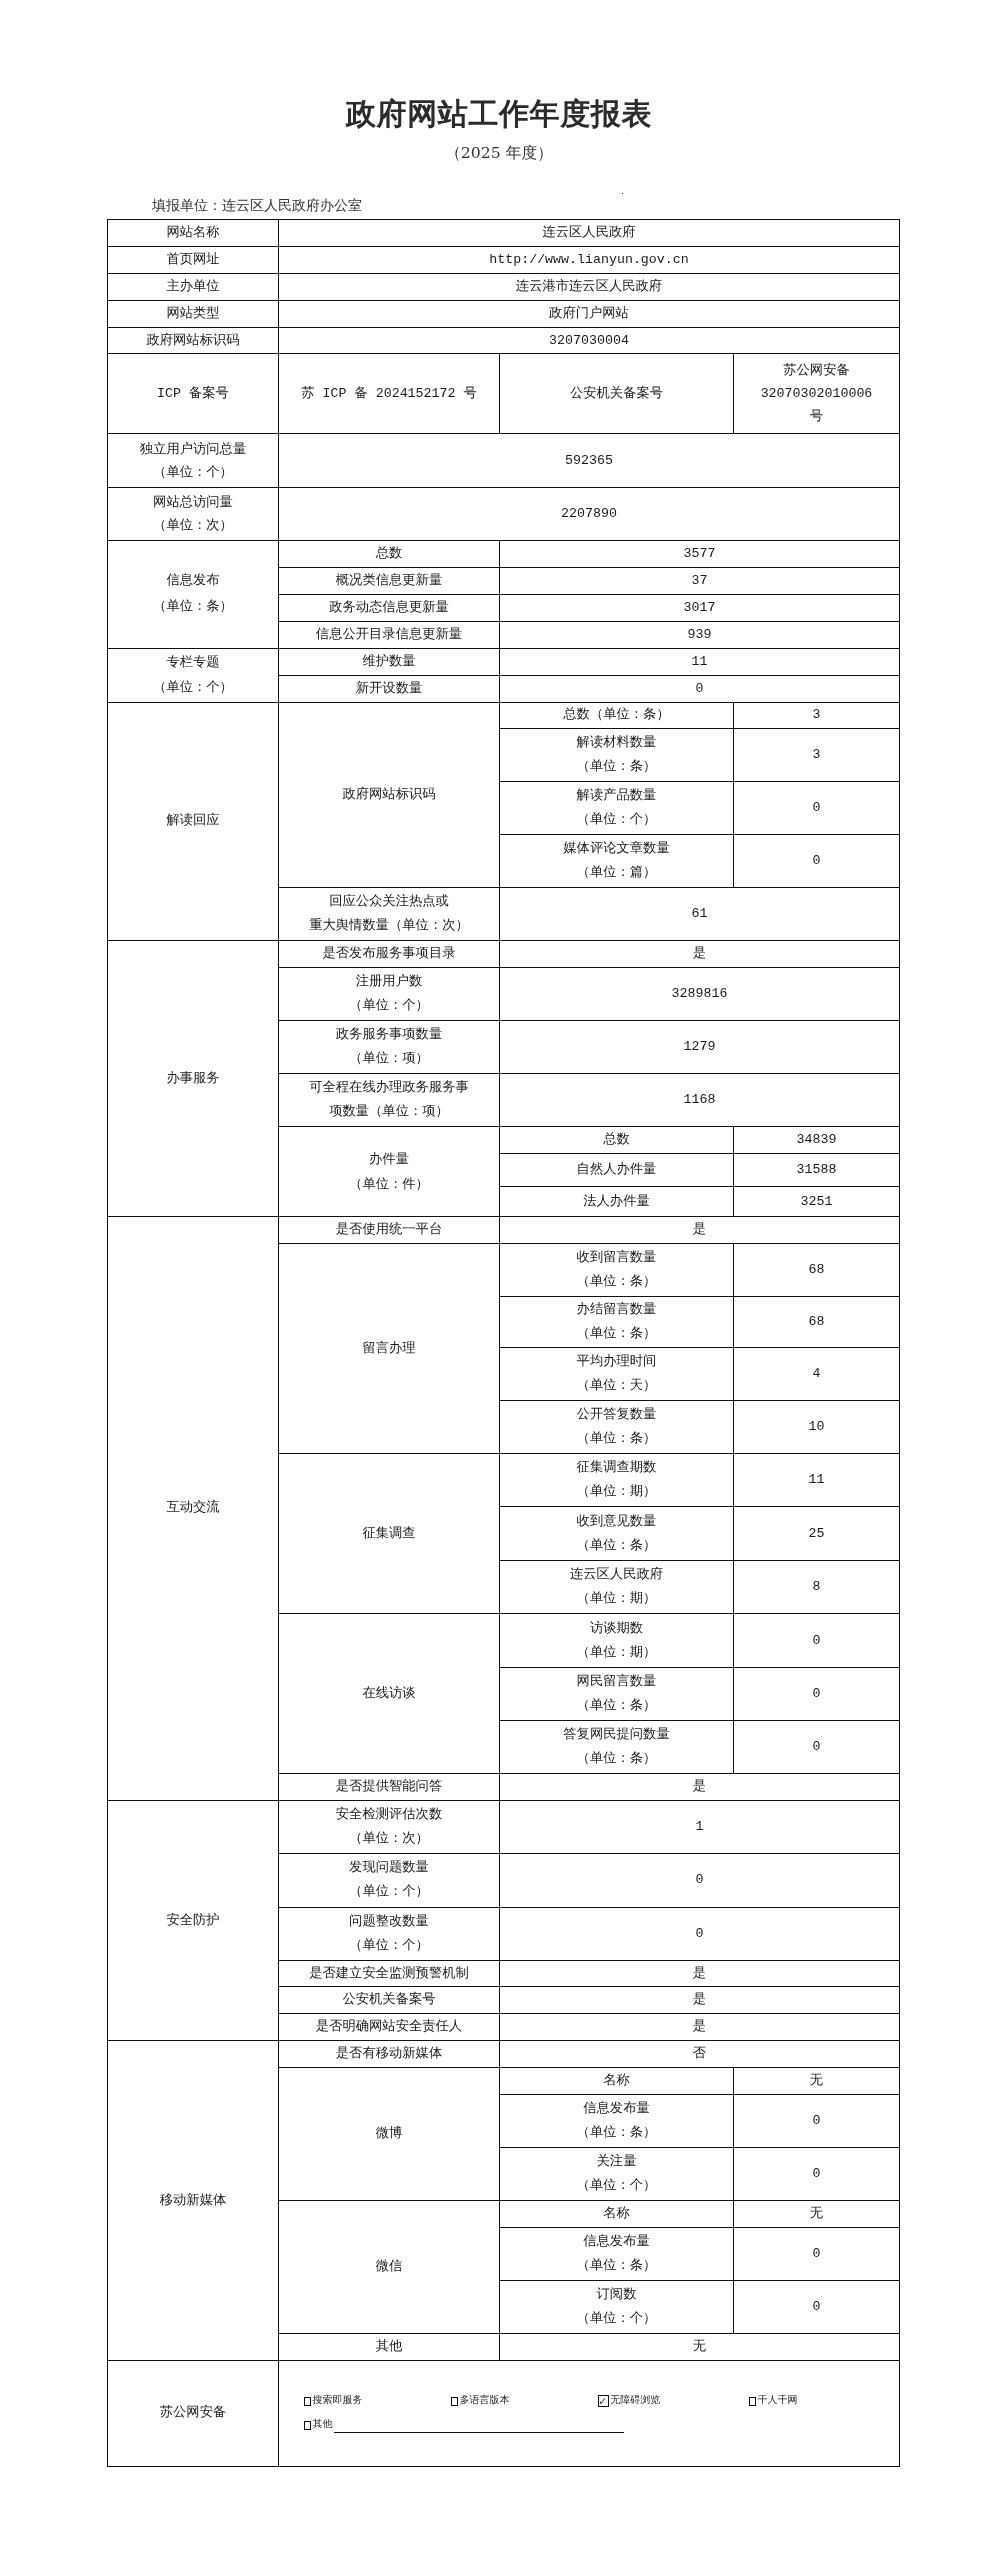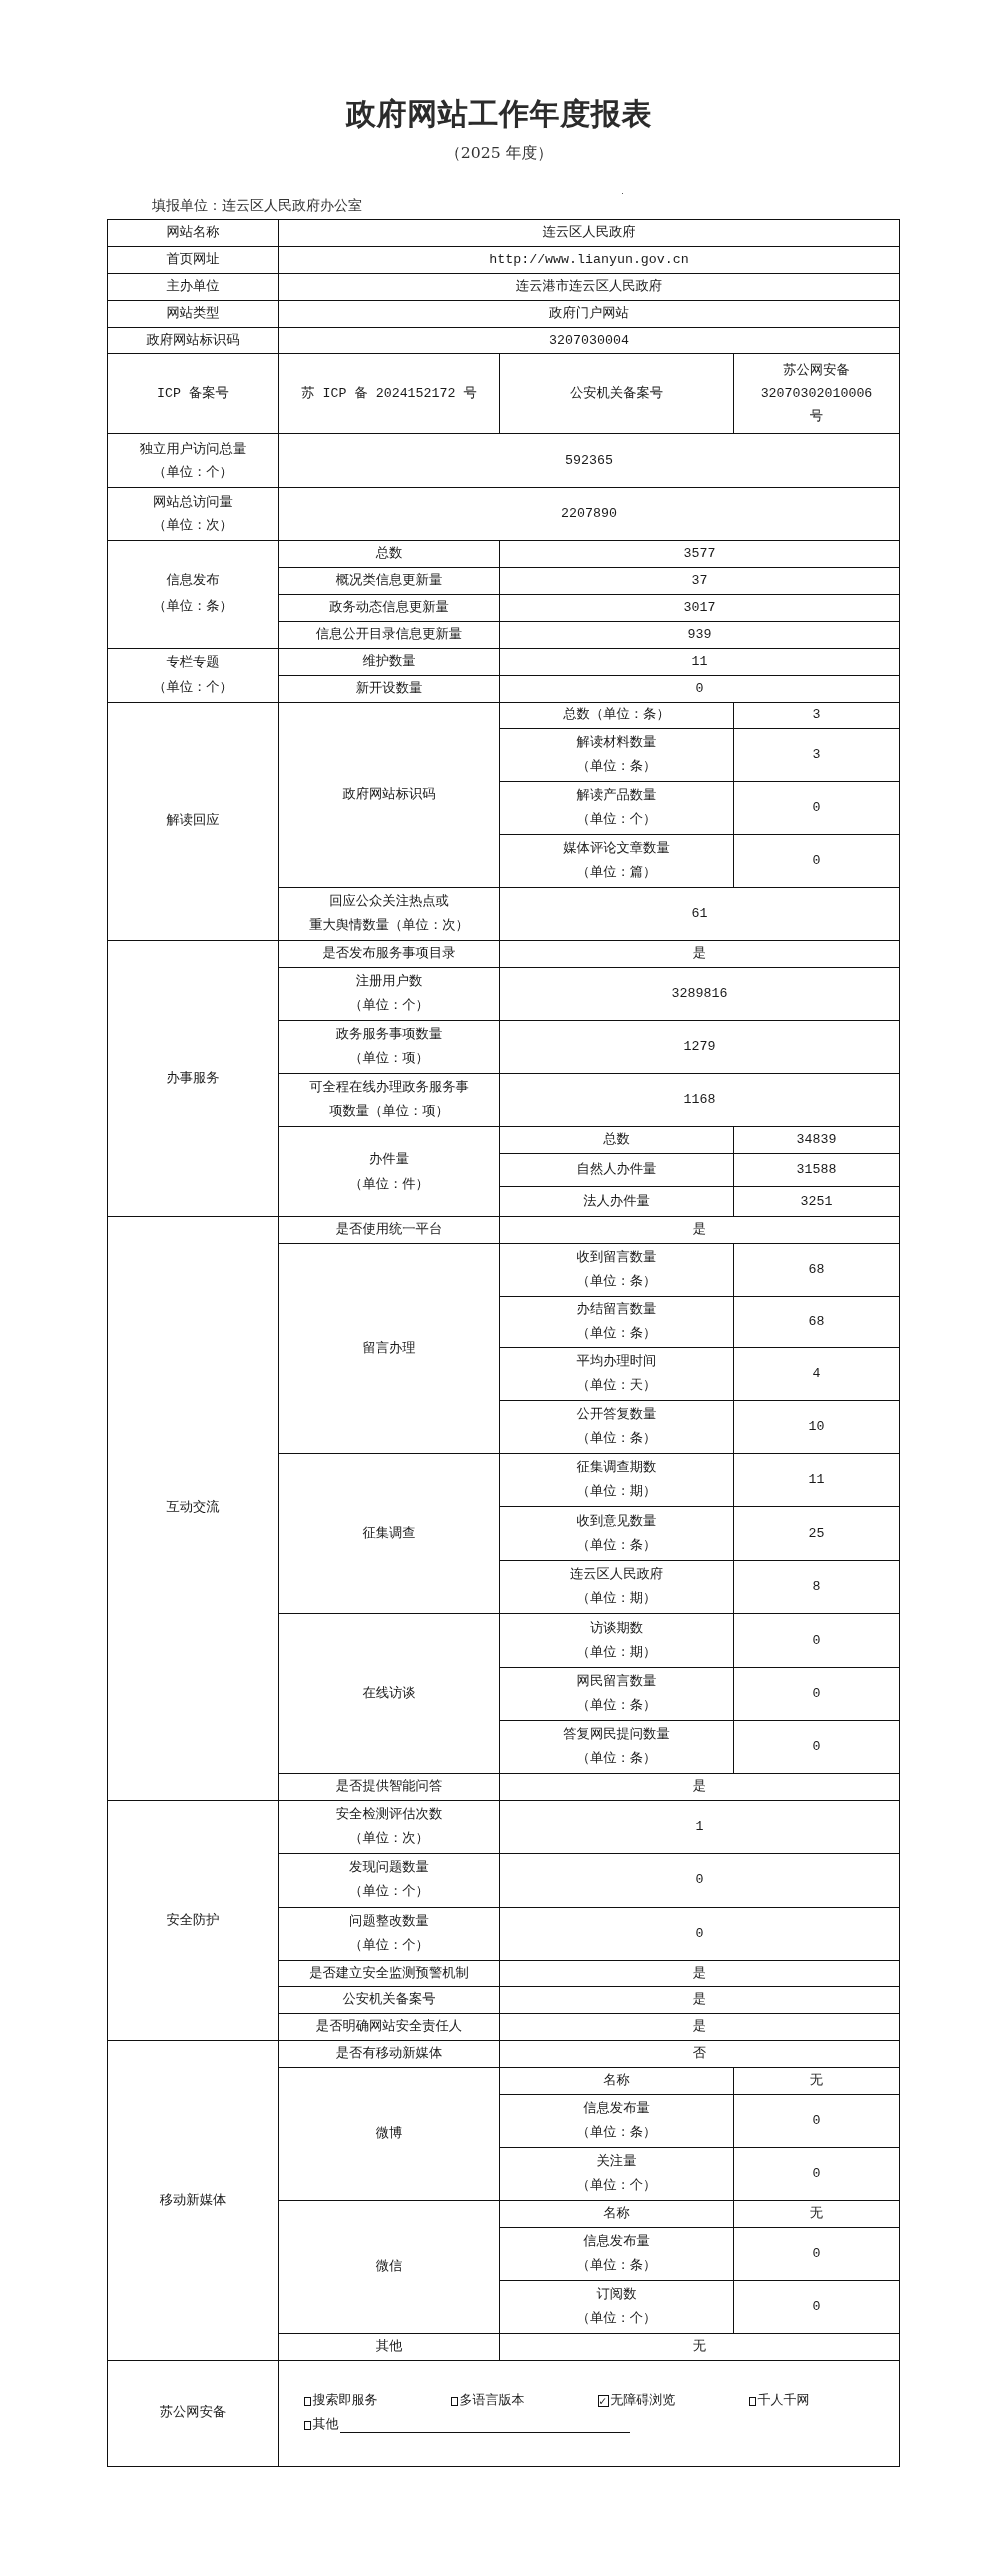--- a/index.html
+++ b/index.html
@@ -12,21 +12,21 @@
               font-size:15.7px; line-height:19.3px; color:#333; }
   .filler { position:absolute; left:152px; top:197px; font-size:14px; line-height:17px; color:#333; }
   .dot { position:absolute; left:622px; top:193px; width:1.2px; height:1.2px; background:#555; }
   table.report { position:absolute; left:107px; top:219px; width:791px;
                  border-collapse:collapse; table-layout:fixed;font-family:Liberation Mono, monospace; }
   table.report td { border:1.2px solid #111; text-align:center; vertical-align:middle;
                     font-size:13.3px; line-height:18px; padding:0 2.4px; color:#1a1a1a; }
   table.report td.thin-l { border-left-width:0.6px; }
   .two { white-space:pre-line; }
   .cb-wrap { text-align:left !important; padding-left:25px !important; }
-  .cb-line { display:flex; align-items:center; height:24px; font-size:13px; }
+  .cb-line { display:flex; align-items:center; height:24px; font-size:10px; }
   .cb-item { display:inline-flex; align-items:center; margin-right:0; }
   .cb-box { display:inline-block; width:7.2px; height:8.5px; border:0.6px solid #111; margin-right:1.2px; position:relative; box-sizing:border-box; }
   .cb-box.checked { width:11px; height:12px; border:1.2px solid #111; }
   .cb-box.checked::after { content:"✓"; position:absolute; left:0px; top:-3.6px; font-size:12px; font-weight:bold; }
   .cb-underline { display:inline-block; width:290px; border-bottom:1.2px solid #111; height:13.3px; margin-left:1.2px; }
 </style>
 </head>
 <body>
 
 <div class="title">政府网站工作年度报表</div>

